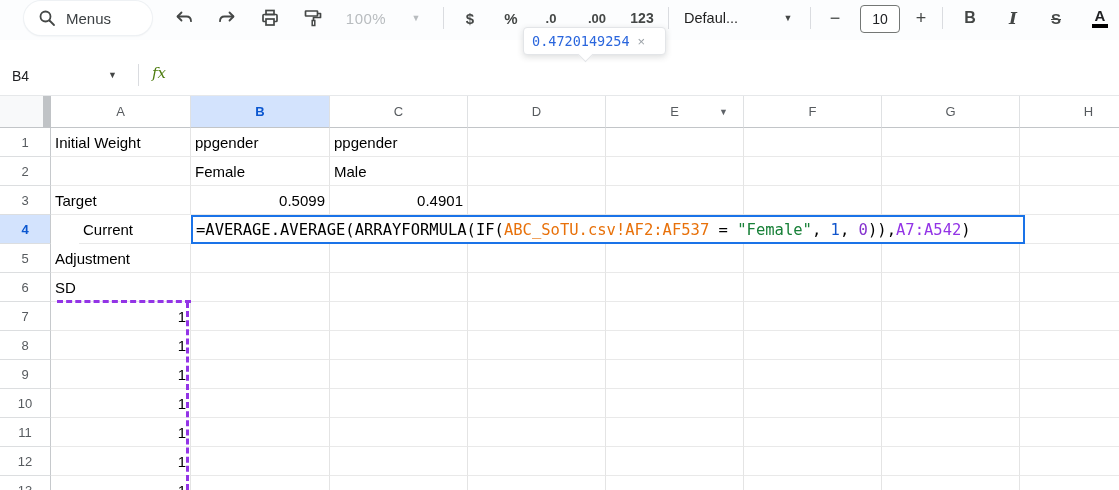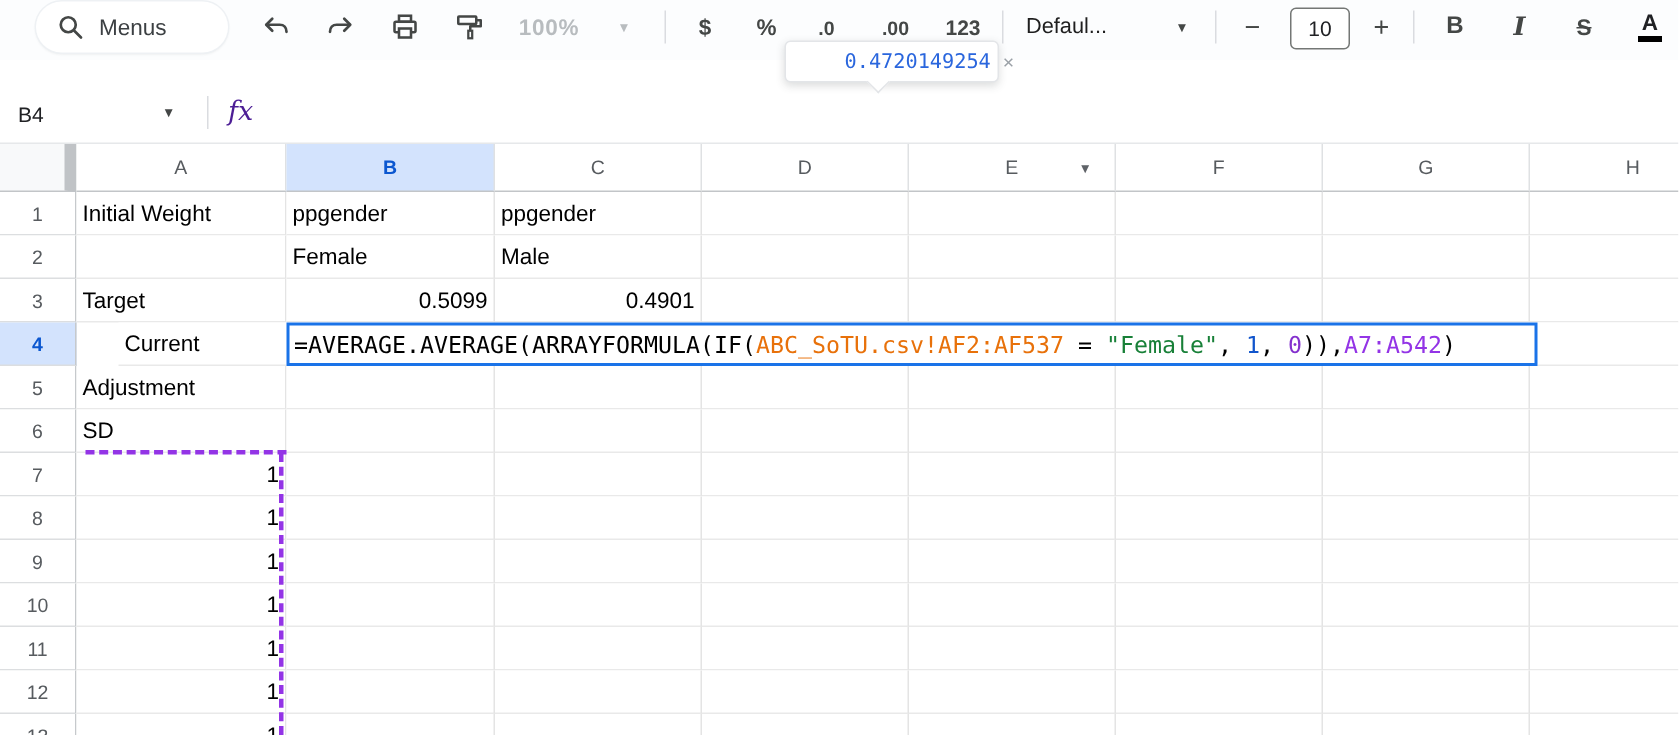--- a/index.html
+++ b/index.html
@@ -9,46 +9,46 @@
   
   #toolbar{position:absolute;left:0;top:0;width:1119px;height:40px;background:#fcfdfe;}
   .tb-item{position:absolute;top:0;height:36px;display:flex;align-items:center;justify-content:center;color:#444746;}
   .pill{position:absolute;left:24px;top:1px;width:128px;height:34px;border-radius:17px;background:#fff;
         box-shadow:0 0 0 1px #eef1f4,0 1px 2px rgba(60,64,67,.12);display:flex;align-items:center;padding-left:14px;box-sizing:border-box;gap:10px;}
   .pill-label{font-size:15px;color:#3c4043;}
   .tb-sep{position:absolute;top:7px;width:1px;height:22px;background:#dadce0;}
   .tb-txt{font-size:15px;font-weight:bold;color:#444746;}
   .tb-small{font-size:13px;font-weight:bold;color:#444746;}
   .disabled{color:#b8bcbf !important;}
-  .zoom-label{font-size:15px;font-weight:bold;letter-spacing:.5px;}
+  .zoom-label{font-size:15px;font-weight:normal;letter-spacing:.5px;}
   .caret{font-size:9px;color:#444746;}
   .fs-box{position:absolute;left:860px;top:5px;width:38px;height:26px;border:1px solid #747775;border-radius:4px;
           display:flex;align-items:center;justify-content:center;font-size:14px;color:#202124;background:#fff;}
   .bold-icon{font-size:16px;font-weight:bold;}
   .italic-icon{font-family:"DejaVu Serif",serif;font-style:italic;font-size:17px;font-weight:bold;}
   .strike-icon{font-size:15px;font-weight:bold;text-decoration:line-through;}
   .color-a{display:flex;flex-direction:column;align-items:center;line-height:1;}
   .color-a .a{font-size:15px;font-weight:bold;color:#202124;}
   .color-a .bar{width:16px;height:4px;background:#000;margin-top:1px;}
 
   
   #fbar{position:absolute;left:0;top:56px;width:1119px;height:39px;background:#fff;border-bottom:1px solid #e6e8ea;}
   #namebox{position:absolute;left:12px;top:8px;width:90px;height:24px;font-size:14px;color:#202124;display:flex;align-items:center;}
   #namebox-caret{position:absolute;left:108px;top:14px;font-size:9px;color:#444746;}
   #fbar-sep{position:absolute;left:138px;top:8px;width:1px;height:22px;background:#dadce0;}
-  #fx{position:absolute;left:152px;top:8px;font-family:"DejaVu Serif",serif;font-style:italic;font-size:18px;color:#4c1d95;}
+  #fx{position:absolute;left:152px;top:8px;font-family:"DejaVu Serif",serif;font-style:italic;font-size:15px;color:#4d7c0f;}
   #fbar-formula{position:absolute;left:182px;top:63px;height:25px;display:flex;align-items:center;}
   #fbar-formula span{font-family:"DejaVu Sans Mono",monospace;font-size:15.5px;color:#fff;background:#3e7de8;
                      padding:2px 2px;white-space:pre;}
 
   
   #tooltip{position:absolute;left:523px;top:27px;width:143px;height:28px;background:#fff;border:1px solid #e3e5e8;
            border-radius:4px;box-shadow:0 2px 6px rgba(60,64,67,.18);display:flex;align-items:center;
            padding:0 8px;box-sizing:border-box;gap:8px;z-index:30;}
-  #tooltip .val{font-family:"DejaVu Sans Mono",monospace;font-size:13.5px;color:#2a66dd;margin-left:31px;}
+  #tooltip .val{font-family:"DejaVu Sans Mono",monospace;font-size:13.5px;color:#2a66dd;}
   #tooltip .x{color:#9aa0a6;font-size:13px;cursor:default;}
   #tooltip .caret-down{position:absolute;left:56px;bottom:-6px;width:10px;height:10px;background:#fff;
            border-right:1px solid #e3e5e8;border-bottom:1px solid #e3e5e8;transform:rotate(45deg);}
 
   
   #grid{position:absolute;left:0;top:96px;width:1119px;height:394px;overflow:hidden;background:#fff;}
   .colhdr{position:absolute;top:0;height:32px;box-sizing:border-box;border-right:1px solid #dfe1e3;
           border-bottom:1px solid #c2c5c8;display:flex;align-items:center;justify-content:center;
           font-size:13px;color:#575b5f;background:#fff;}
   .colhdr.sel{background:#d3e3fd;color:#0b57d0;font-weight:bold;}

